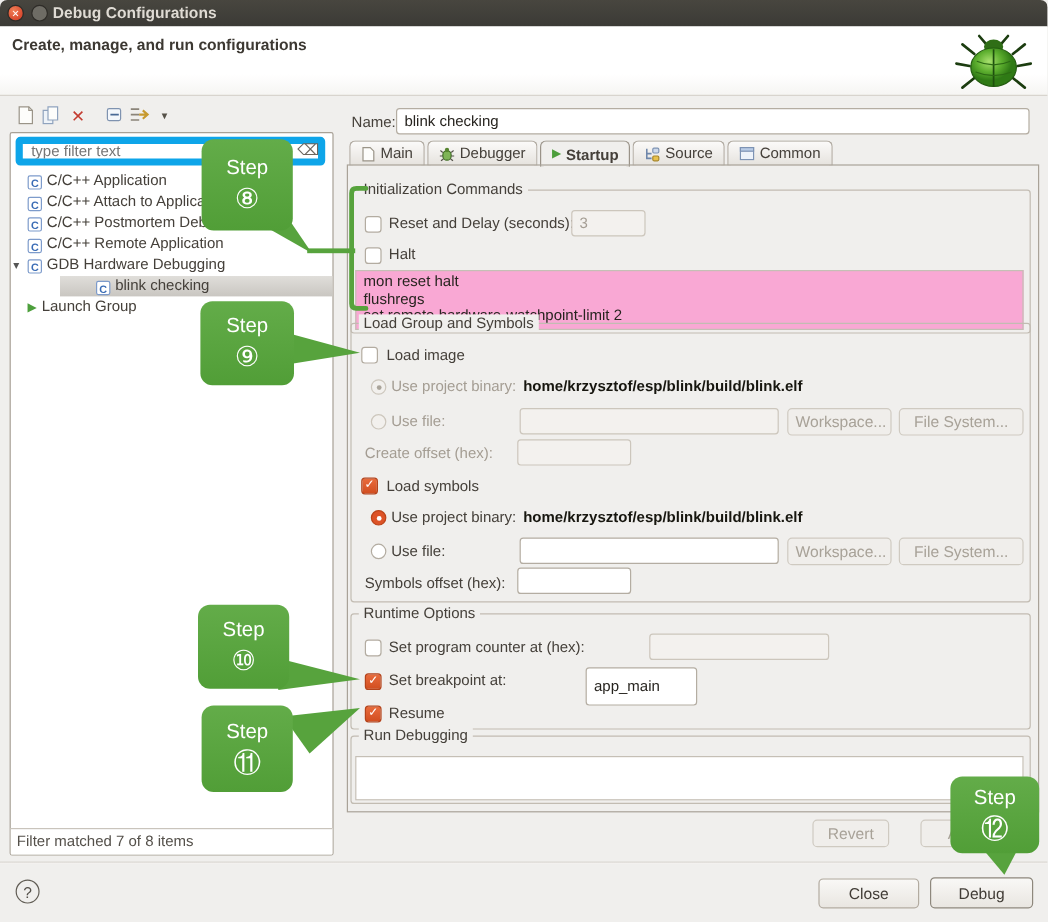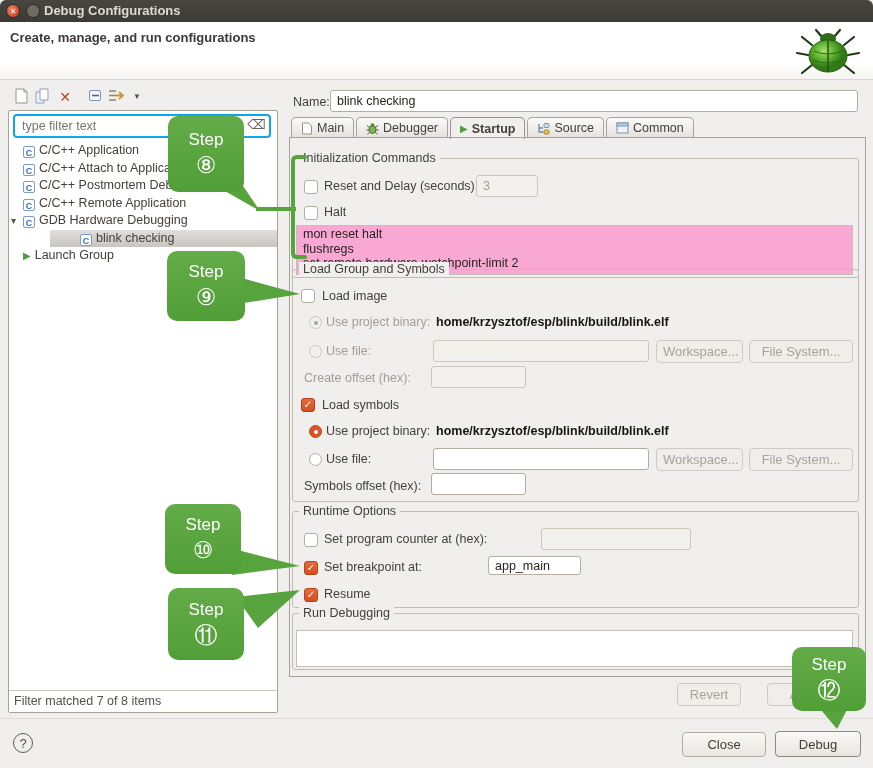--- a/index.html
+++ b/index.html
@@ -20,21 +20,21 @@
   .wintitle{left:44px;top:3px;font-weight:bold;font-size:13px;color:#dfdbd4}
   
   .header{left:0;top:22px;width:873px;height:58px;background:linear-gradient(#ffffff 70%,#f6f5f3);
     border-bottom:1px solid #d8d4ce;box-sizing:border-box}
   .header-title{left:10px;top:8px;font-weight:bold;font-size:13px;color:#3c3832}
   
   .tb-icon{top:88px;width:22px;height:19px;text-align:center;line-height:18px}
   .panel{left:8px;top:110px;width:270px;height:603px;background:#fff;border:1px solid #a8a196;
     box-sizing:border-box;border-radius:2px}
   .filter-wrap{left:4px;top:3px;width:258px;height:24px}
-  .filter-input{width:100%;height:100%;box-sizing:border-box;border:2px solid #0ea5e9;border-radius:4px;
+  .filter-input{width:100%;height:100%;box-sizing:border-box;border:6px solid #0ea5e9;border-radius:4px;
     padding:2px 22px 2px 7px;font:12.5px "Liberation Sans",sans-serif;color:#45403a;background:#fff;outline:none}
   .filter-clear{right:5px;top:3px;font-size:13px;color:#6b665f}
   .tree{left:0;top:31px;width:268px}
   .trow{position:relative;height:17.5px;line-height:17.5px;white-space:nowrap;overflow:hidden;color:#45403a}
   .trow.sel{background:linear-gradient(#e0deda,#c9c6c1);margin-left:41px;}
   .c-icon{display:inline-block;width:12px;height:12px;border:1px solid #7d9bcb;background:#fff;
     color:#3a6cb5;font-size:9px;font-weight:bold;line-height:12px;text-align:center;border-radius:2px;
     vertical-align:-2px;margin-right:4px;box-sizing:border-box}
   .expander{display:inline-block;width:12px;font-size:10px;color:#555;}
   .play-ic{color:#4d9f3c;font-size:10px;margin-right:4px}
@@ -252,21 +252,21 @@
 </div>
 
 <div class="fs" style="left:292px;top:511px;width:567px;height:97px">
   <span class="fs-legend">Runtime Options</span>
   <span class="cb" style="left:11px;top:21px"></span>
   <span class="abs lbl" style="left:31px;top:20px">Set program counter at (hex):</span>
   <input class="abs tinput dis" style="left: 248px; top: 16px; width: 150px; height: 22px;" disabled="">
 
   <span class="cb on" style="left:11px;top:49px"><span>✓</span></span>
   <span class="abs lbl" style="left:31px;top:48px">Set breakpoint at:</span>
-  <input class="abs tinput" style="left: 195px; top: 44px; width: 93px; height: 19px;" value="app_main">
+  <input class="abs tinput" style="left: 195px; top: 44px; width: 93px; height: 32px;" value="app_main">
 
   <span class="cb on" style="left:11px;top:76px"><span>✓</span></span>
   <span class="abs lbl" style="left:31px;top:75px">Resume</span>
 </div>
 
 <div class="fs" style="left:292px;top:613px;width:567px;height:57px">
   <span class="fs-legend">Run Debugging</span>
   <textarea class="runarea" style="left: 3px; top: 16px; width: 557px; height: 37px;"></textarea>
 </div>
 

